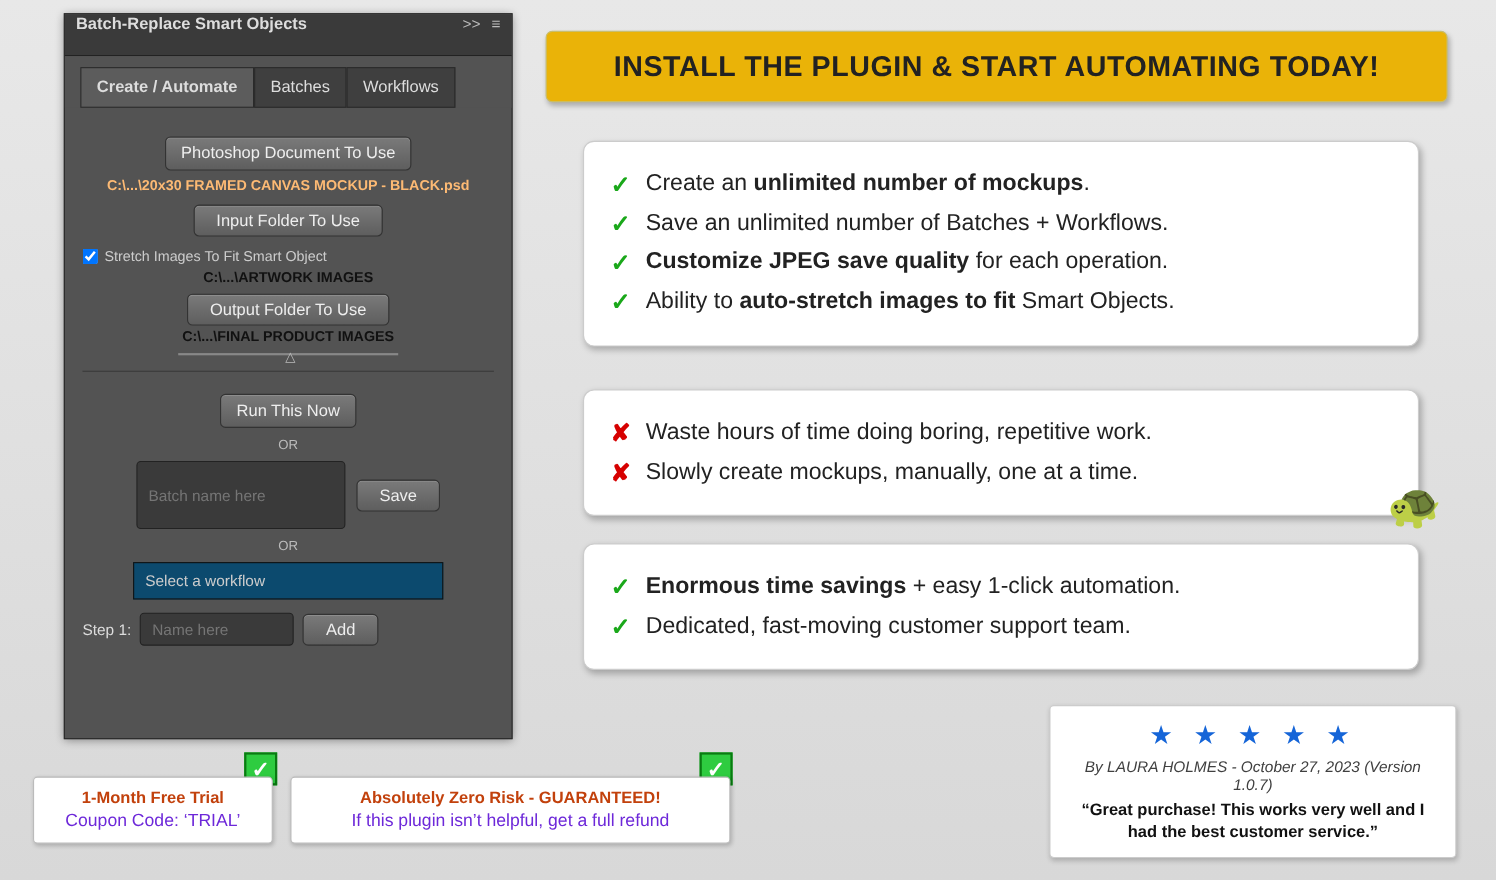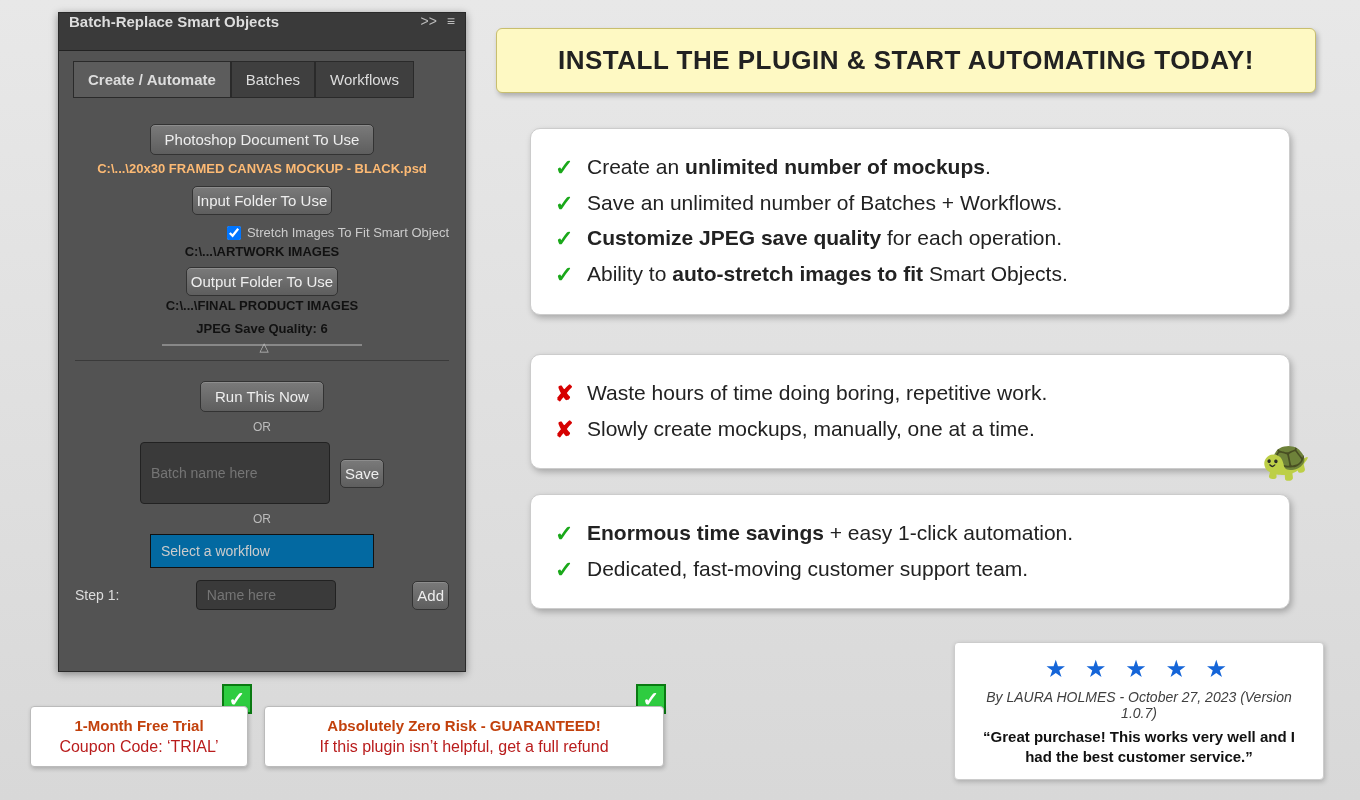--- a/index.html
+++ b/index.html
@@ -10,50 +10,50 @@
 .panel-header{height:38px;background:#3a3a3a;display:flex;padding:0 10px;border-bottom:1px solid #222}
 .panel-title{color:#ddd;font-weight:bold;font-size:15px;flex:1}
 .panel-icons{display:flex;gap:10px;color:#bbb;font-size:14px}
 .tabs{display:flex;padding:10px 14px 0 14px;gap:0;background:#535353}
 .tab{padding:9px 14px;color:#ddd;font-size:15px;background:#3f3f3f;border:1px solid #2a2a2a;cursor:pointer}
 .tab.active{background:#5c5c5c;font-weight:bold}
 .panel-body{padding:12px 16px;text-align:center}
 .sect{border-bottom:1px solid #3a3a3a;padding:14px 0}
 .sect:last-child{border-bottom:none}
 .psbtn{display:inline-block;background:linear-gradient(#7a7a7a,#5e5e5e);color:#eee;border:1px solid #333;border-radius:5px;padding:6px 14px;font-size:15px;cursor:pointer;box-shadow:inset 0 1px 0 rgba(255,255,255,.15)}
-.psbtn-sm{padding:5px 4px;font-size:15px}
+.psbtn-sm{padding:5px 20px;font-size:15px}
 .path{color:#fdba74;font-size:13px;font-weight:bold;margin-top:6px}
-.chk-row{margin:10px 0 4px;display:flex;align-items:center;justify-content:flex-end;gap:6px;color:#ccc;font-size:13px}
+.chk-row{margin:10px 0 4px;display:flex;align-items:center;justify-content:flex-start;gap:6px;color:#ccc;font-size:13px}
 .chk-row input{width:14px;height:14px}
 .path2{color:#111;font-size:13px;font-weight:bold;margin:2px 0 8px}
 .jpeg{color:#111;font-size:13px;font-weight:bold;margin-top:6px}
 .slider-track{width:200px;height:2px;background:#888;margin:8px auto 0;position:relative}
 .slider-thumb{position:absolute;left:48%;top:-4px;width:12px;height:10px;color:#bbb;font-size:12px}
 .or{color:#bbb;font-size:12px;margin:8px 0}
 .row-inline{display:flex;justify-content:center;gap:10px;align-items:center}
 .textin{background:#3a3a3a;border:1px solid #222;color:#888;padding:22px 10px;width:190px;font-size:14px;border-radius:4px}
-.selectbox{background:#0369a1;border:1px solid #111;color:#ccc;padding:8px 10px;width:224px;font-size:14px;text-align:left;margin:0 auto}
-.step-row{display:flex;justify-content:space-between;gap:8px;align-items:center;margin-top:12px}
+.selectbox{background:#0c4a6e;border:1px solid #111;color:#ccc;padding:8px 10px;width:282px;font-size:14px;text-align:left;margin:0 auto}
+.step-row{display:flex;justify-content:flex-start;gap:8px;align-items:center;margin-top:12px}
 .step-lbl{color:#ddd;font-size:14px}
 .step-in{background:#3a3a3a;border:1px solid #222;color:#888;padding:6px 10px;width:140px;font-size:14px;border-radius:4px}
 
 
-.headline{position:absolute;left:496px;top:28px;width:820px;background:#fef9c3;border:1px solid #c8be6e;border-radius:6px;box-shadow:2px 3px 5px rgba(0,0,0,.25);text-align:center;padding:16px 10px;font-weight:800;font-size:26px;letter-spacing:.5px;color:#222}
+.headline{position:absolute;left:496px;top:28px;width:820px;background:#eab308;border:1px solid #c8be6e;border-radius:6px;box-shadow:2px 3px 5px rgba(0,0,0,.25);text-align:center;padding:16px 10px;font-weight:800;font-size:26px;letter-spacing:.5px;color:#222}
 
 
 .card{position:absolute;background:#fff;border:1px solid #ccc;border-radius:10px;box-shadow:2px 3px 6px rgba(0,0,0,.25);padding:18px 24px;width:760px}
 .card .line{display:flex;align-items:flex-start;gap:10px;font-size:21px;color:#222;margin:6px 0;line-height:1.35}
 .chk-ic{color:#1aa81a;font-weight:bold;font-size:22px;flex:0 0 22px}
 .x-ic{color:#d60000;font-weight:bold;font-size:22px;flex:0 0 22px}
 .turtle{position:absolute;right:-22px;bottom:-16px;font-size:40px}
 
 
 .badge{position:absolute;background:#fff;border:1px solid #bbb;border-radius:4px;box-shadow:1px 2px 4px rgba(0,0,0,.2);padding:10px 16px;text-align:center}
 .badge .t1{font-weight:bold;font-size:15px;color:#c2410c}
-.badge .t2{font-size:16px;color:#b91c1c;margin-top:4px}
+.badge .t2{font-size:16px;color:#6d28d9;margin-top:4px}
 .greenbox{position:absolute;width:30px;height:30px;background:#2ecc40;border:2px solid #0a7a12;display:flex;align-items:center;justify-content:center;color:#fff;font-size:20px;font-weight:bold}
 
 
 .review{position:absolute;right:36px;bottom:20px;width:370px;background:#fff;border:1px solid #ccc;border-radius:4px;box-shadow:1px 2px 5px rgba(0,0,0,.2);padding:12px 14px;text-align:center}
 .stars{color:#1565d8;font-size:24px;letter-spacing:6px}
 .byline{color:#404040;font-style:italic;font-size:14px;margin:6px 0}
 .quote{font-weight:bold;font-size:15px;color:#111;line-height:1.35}
 </style>
 </head>
 <body>
@@ -80,21 +80,20 @@
       <button class="psbtn psbtn-sm">Input Folder To Use</button>
       <div class="chk-row">
         <input type="checkbox" checked="" style="">
         <span>Stretch Images To Fit Smart Object</span>
       </div>
       <div class="path2">C:\...\ARTWORK IMAGES</div>
 
       <button class="psbtn psbtn-sm">Output Folder To Use</button>
       <div class="path2">C:\...\FINAL PRODUCT IMAGES</div>
 
-      <div class="jpeg">JPEG Save Quality: 6</div>
       <div class="slider-track">
         <span class="slider-thumb">△</span>
       </div>
     </div>
 
     <div class="sect" style="padding-top:20px">
       <button class="psbtn">Run This Now</button>
       <div class="or">OR</div>
       <div class="row-inline">
         <input class="textin" placeholder="Batch name here" style="">

